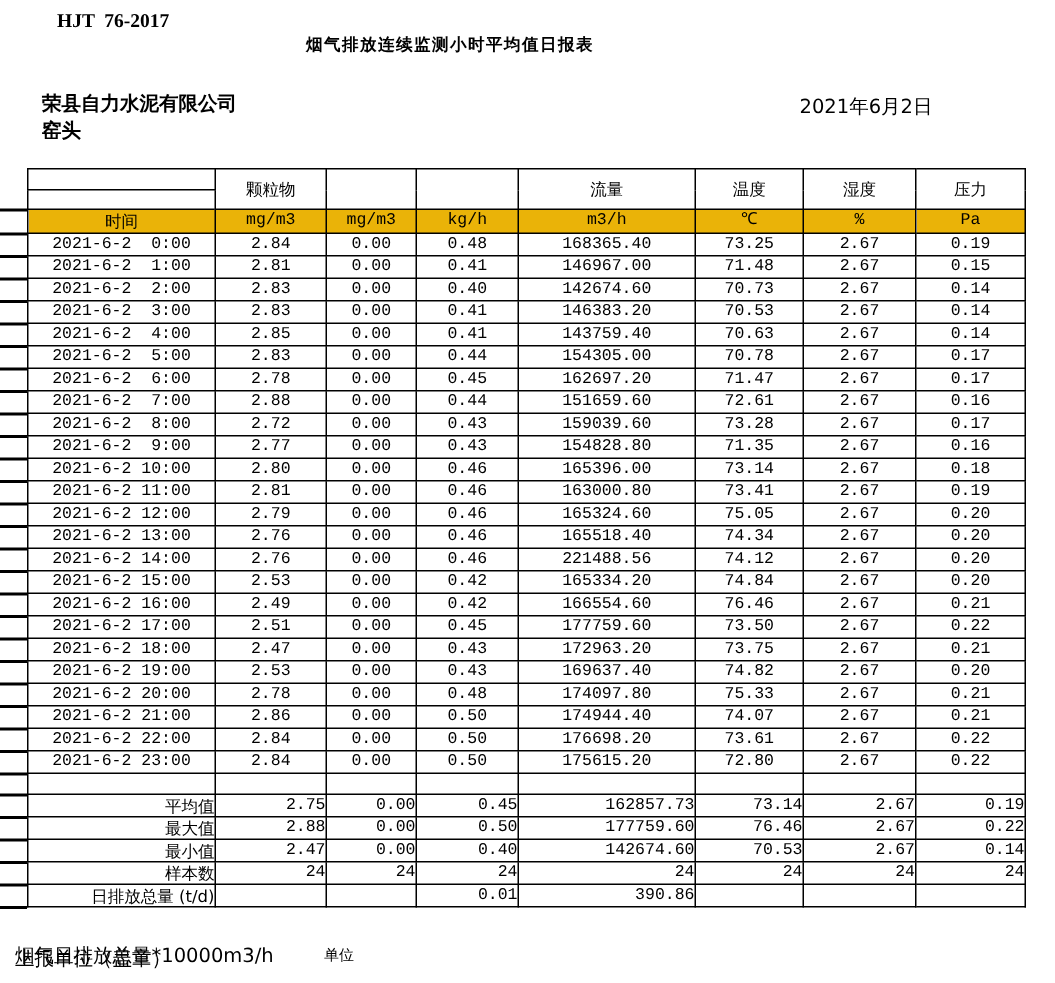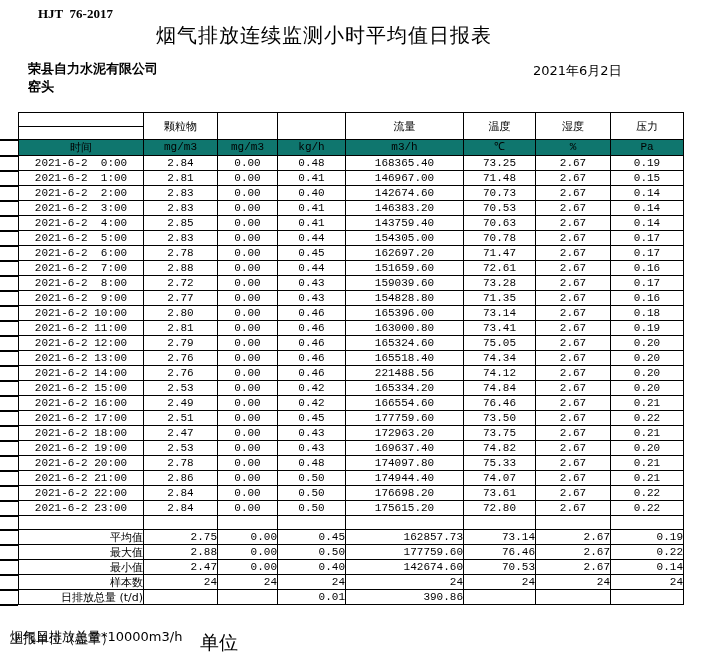--- a/index.html
+++ b/index.html
@@ -1,40 +1,40 @@
 <!DOCTYPE html>
 <html><head>
 <meta charset="utf-8">
 <style>
   html,body{margin:0;padding:0;background:#fff;}
   .page{position:relative;width:703px;height:655px;background:#ffffff;overflow:hidden;
         font-family:"DejaVu Sans",sans-serif;color:#000;}
   .doc-code{position:absolute;left:38px;top:6px;font-size:13px;font-weight:bold;
             font-family:Liberation Serif, serif;white-space:pre;}
   .title{position:absolute;left:0;top:22px;width:600px;text-align:center;
-         font-size:20px;font-weight:normal;letter-spacing:1px;padding-left:24px;}
+         font-size:11px;font-weight:bold;letter-spacing:1px;}
   .company{position:absolute;left:28px;top:60px;font-size:13px;font-weight:bold;}
   .site{position:absolute;left:28px;top:78px;font-size:13px;font-weight:bold;}
   .rdate{position:absolute;left:533px;top:62px;font-size:13px;}
   table.report{position:absolute;left:18px;top:112px;border-collapse:collapse;table-layout:fixed;}
   table.report td{border:1px solid #000;padding:0;margin:0;text-align:center;vertical-align:middle;
                   font-size:11px;line-height:1;overflow:hidden;white-space:pre;}
   tr.hA td{height:13px;}
   tr.hB td{height:12px;}
-  tr.units td{height:15px;background:#0f766e;}
+  tr.units td{height:15px;background:#eab308;}
   tr.data td{height:14px;}
   tr.blank td{height:13px;}
   tr.sum td{height:14px;text-align:right;}
   td.cn{font-size:12px;font-family:"DejaVu Sans",sans-serif;}
   td.num{font-family:"Liberation Mono",monospace;font-size:11px;}
   td.left{text-align:left;padding-left:2px;}
   .ticks div{position:absolute;left:0;width:18px;height:2px;background:#000;}
   .footnote{position:absolute;left:10px;top:600px;font-size:13px;white-space:pre;margin-top:28px;}
   .report-unit{position:absolute;left:10px;top:630px;font-size:13px;}
-  .unit-label{position:absolute;left:200px;top:630px;font-size:19px;}
+  .unit-label{position:absolute;left:216px;top:630px;font-size:10px;}
 </style>
 </head>
 <body>
 
 <div class="page">
   <div class="doc-code">HJT  76-2017</div>
   <div class="title">烟气排放连续监测小时平均值日报表</div>
   <div class="company">荣县自力水泥有限公司</div>
   <div class="rdate">2021年6月2日</div>
   <div class="site">窑头</div>

